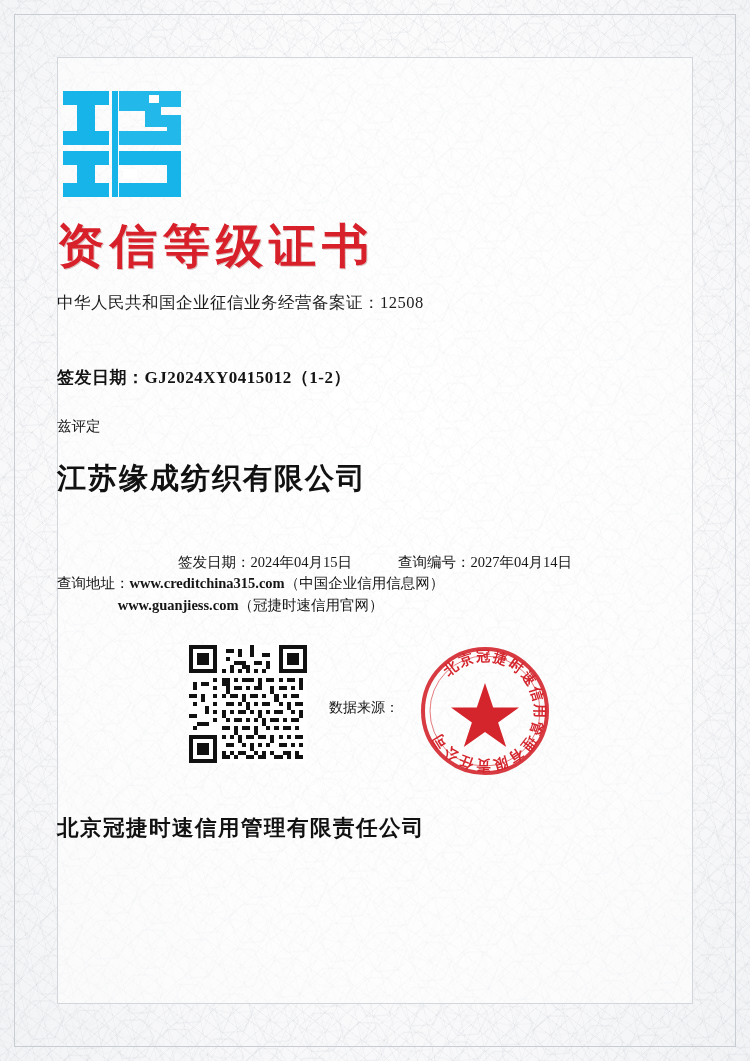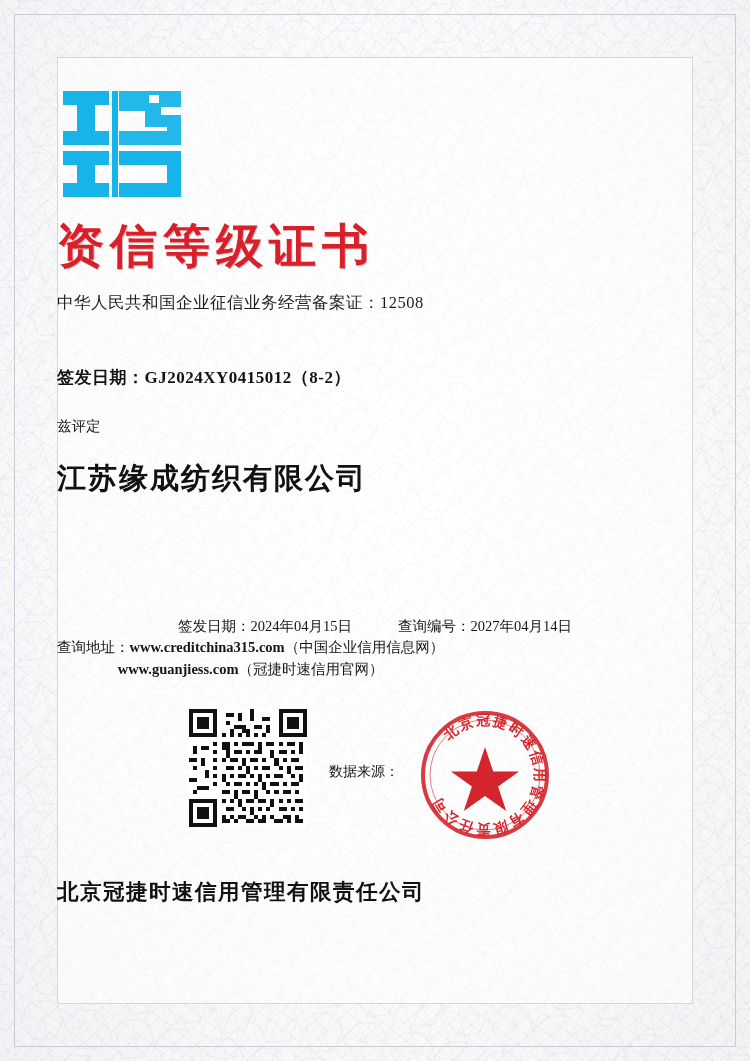--- a/index.html
+++ b/index.html
@@ -102,21 +102,21 @@
     margin-top: 76px;
     font-size: 40px;
     font-weight: bold;
     color: #d8202a;
     letter-spacing: 5px;
     text-shadow: 1px 1px 0 rgba(120,0,0,0.2);
   }
 
   
   .dates {
-    margin-top: 118px;
+    margin-top: 54px;
     width: 100%;
     display: flex;
     justify-content: center;
     gap: 46px;
     font-size: 14.5px;
     color: #151515;
   }
   .urls {
     font-size: 14.5px;
     color: #151515;
@@ -204,21 +204,21 @@
       <g fill="#ffffff">
         <rect x="66" y="84" width="14" height="10"></rect>
         <rect x="92" y="10" width="10" height="8"></rect>
       </g>
     </svg>
 
     <div class="main-title">资信等级证书</div>
     <div class="sub-title">中华人民共和国企业征信业务经营备案证：12508</div>
 
     <div class="query-no">
-      <span>签发日期：</span><span>GJ2024XY0415012（8-2）</span>
+      <span>签发日期：</span><span>GJ2024XY0415012（1-2）</span>
     </div>
 
     <div class="hereby">兹评定</div>
 
     <div class="company">江苏缘成纺织有限公司</div>
 
 
     <div class="dates">
       <span>签发日期：2024年04月15日</span>
       <span>查询编号：2027年04月14日</span>

